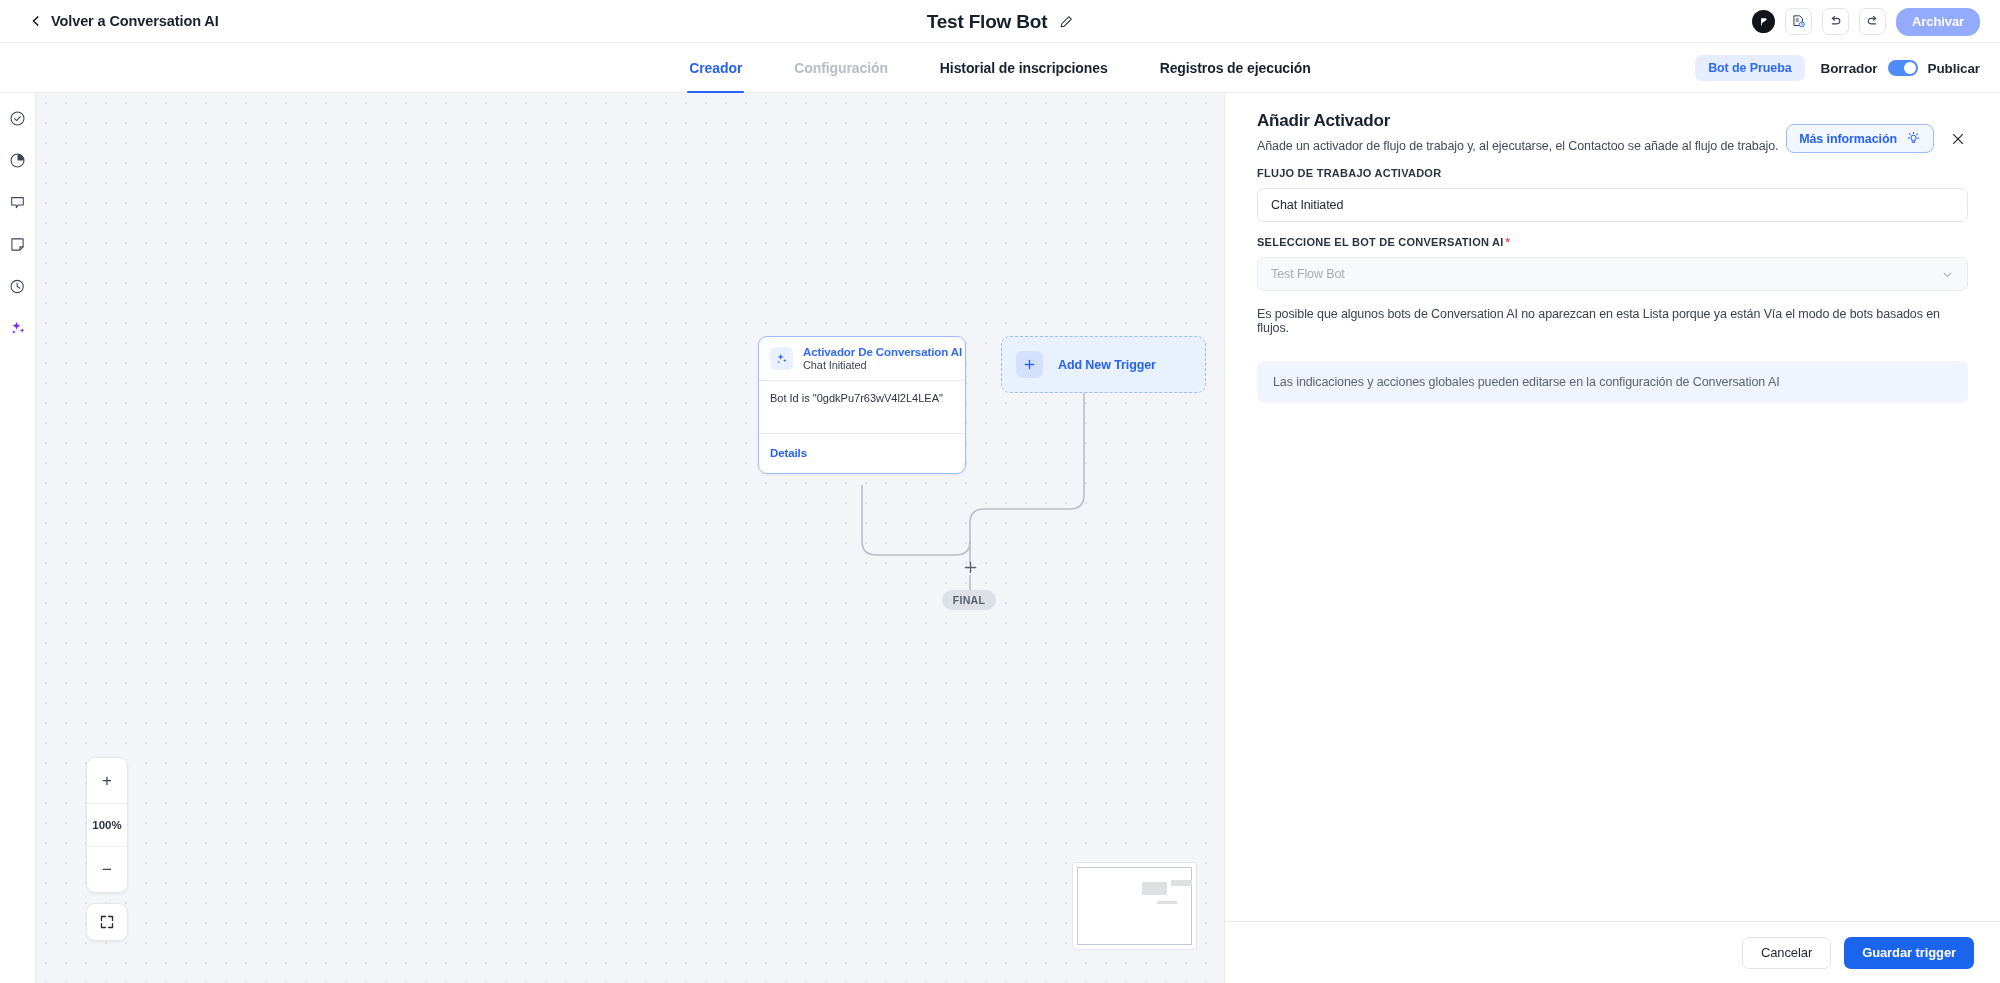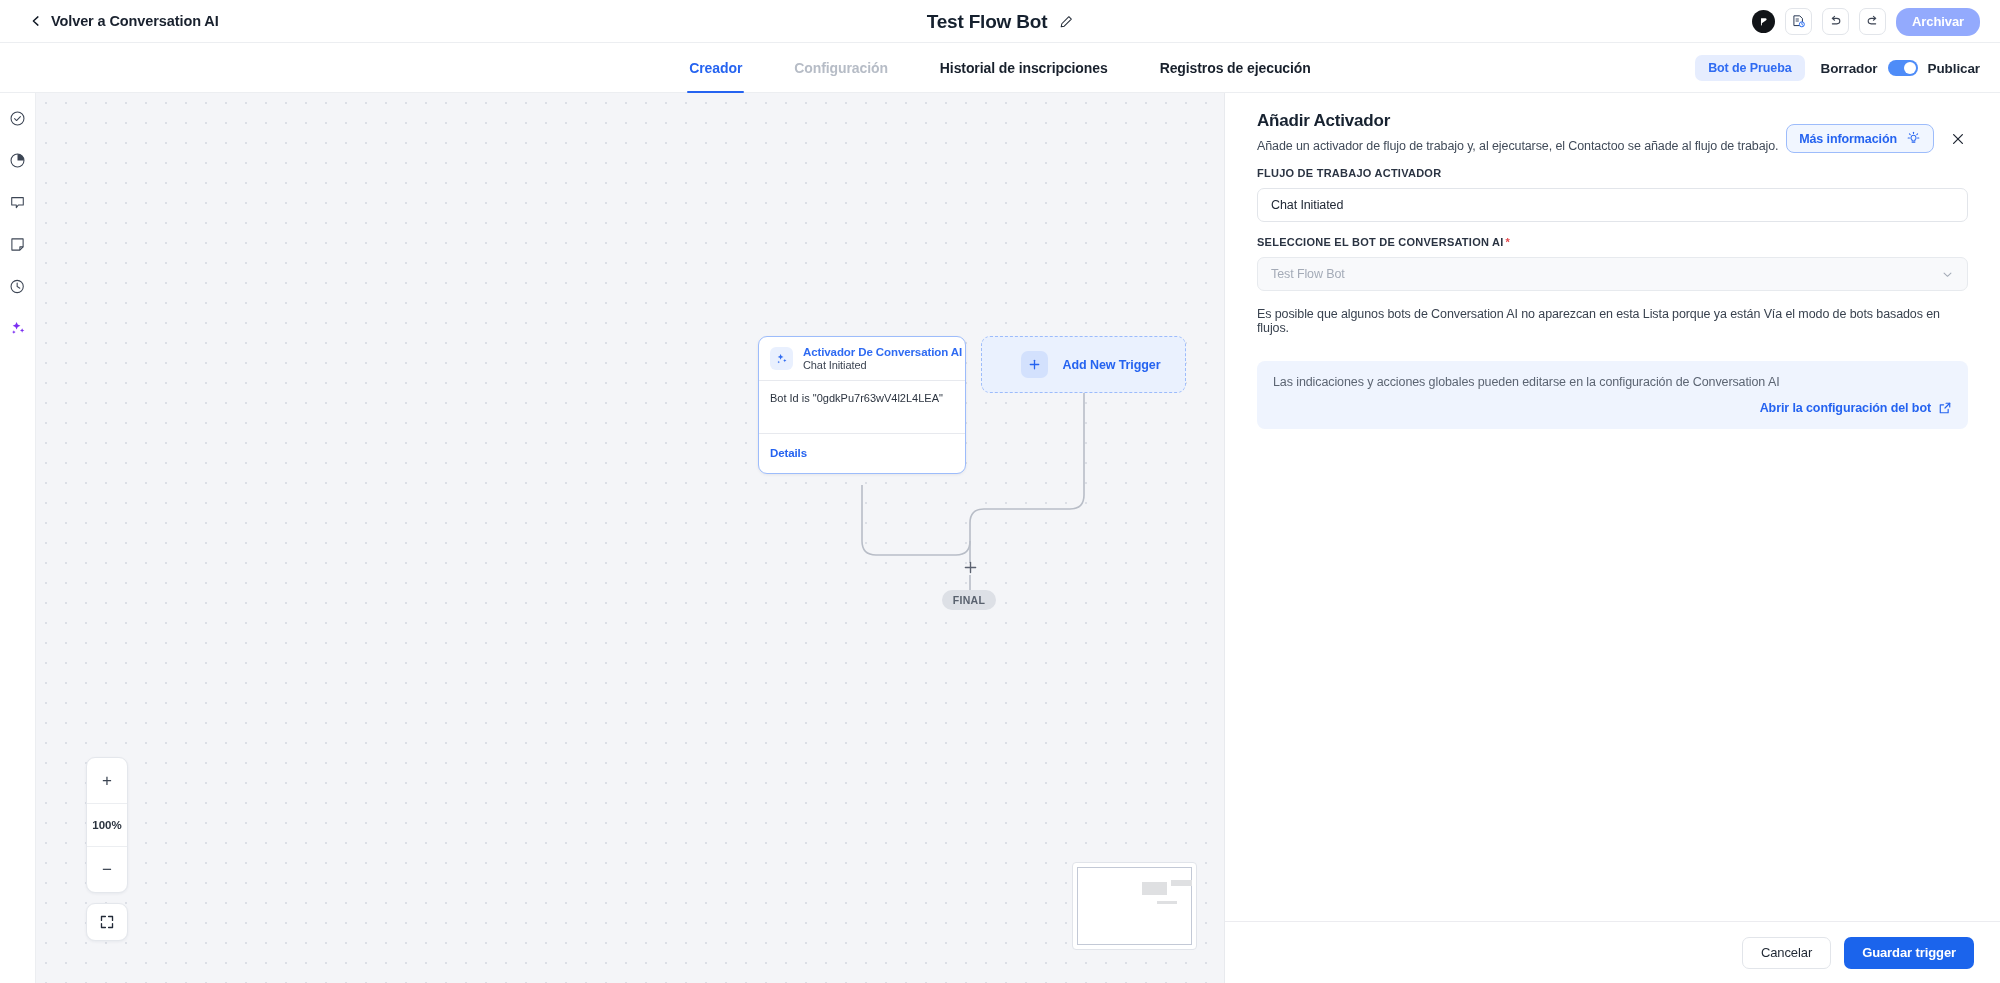--- a/index.html
+++ b/index.html
@@ -129,23 +129,23 @@
   .node-titles { display: flex; flex-direction: column; gap: 1px; min-width: 0; }
   .node-t1 { font-size: 11.5px; font-weight: 700; color: #2f6bf2; letter-spacing: -0.1px; white-space: nowrap; }
   .node-t2 { font-size: 11px; color: #3c4452; letter-spacing: -0.1px; }
   .node-sep { height: 1px; background: #e7e9ee; }
   .node-body { padding: 11px; font-size: 11px; color: #2b333f; min-height: 52px; }
   .node-foot { padding: 9px 11px 12px; }
   .node-details { font-size: 11.5px; font-weight: 700; color: #2563f0; cursor: pointer; letter-spacing: -0.1px; }
 
   
   .addtrig {
-    position: absolute; left: 945px; top: 243px; width: 205px; height: 57px;
+    position: absolute; left: 965px; top: 243px; width: 205px; height: 57px;
     background: #eaf1fe; border: 1.5px dashed #9dbcfb; border-radius: 9px;
-    display: flex; align-items: center; gap: 15px; padding-left: 14px; cursor: pointer; justify-content: center;
+    display: flex; align-items: center; gap: 15px; padding-left: 14px; cursor: pointer;
   }
   .addtrig-plus {
     width: 27px; height: 27px; border-radius: 7px; background: #d3e1fd;
     display: flex; align-items: center; justify-content: center; flex: none;
   }
   .addtrig-label { font-size: 12.5px; font-weight: 700; color: #2563f0; letter-spacing: -0.1px; }
 
   .plus-node {
     position: absolute; left: 927px; top: 467px; width: 14px; height: 14px;
     display: flex; align-items: center; justify-content: center; cursor: pointer;
@@ -477,28 +477,20 @@
         <span class="select-val">Test Flow Bot</span>
         <svg width="13" height="13" viewBox="0 0 16 16">
           <polyline points="3.8,6.2 8,10.2 12.2,6.2" fill="none" stroke="#a4abb7" stroke-width="1.3" stroke-linecap="round" stroke-linejoin="round"></polyline>
         </svg>
       </div>
 
       <div class="helper">Es posible que algunos bots de Conversation AI no aparezcan en esta Lista porque ya están Vía el modo de bots basados en flujos.</div>
 
       <div class="infobox">
         <div class="infobox-text">Las indicaciones y acciones globales pueden editarse en la configuración de Conversation AI</div>
-        <div class="infobox-link">
-          <span>Abrir la configuración del bot</span>
-          <svg width="14" height="14" viewBox="0 0 16 16">
-            <path d="M9.2 2.6h4.2v4.2" fill="none" stroke="#2563f0" stroke-width="1.35" stroke-linecap="round" stroke-linejoin="round"></path>
-            <line x1="13.4" y1="2.6" x2="8" y2="8" stroke="#2563f0" stroke-width="1.35" stroke-linecap="round"></line>
-            <path d="M11.6 9.6v3.8H2.6V4.4h3.8" fill="none" stroke="#2563f0" stroke-width="1.35" stroke-linecap="round" stroke-linejoin="round"></path>
-          </svg>
-        </div>
       </div>
     </div>
 
     <div class="panel-footer">
       <button class="btn-ghost">Cancelar</button>
       <button class="btn-primary">Guardar trigger</button>
     </div>
   </div>
 
 </div>

